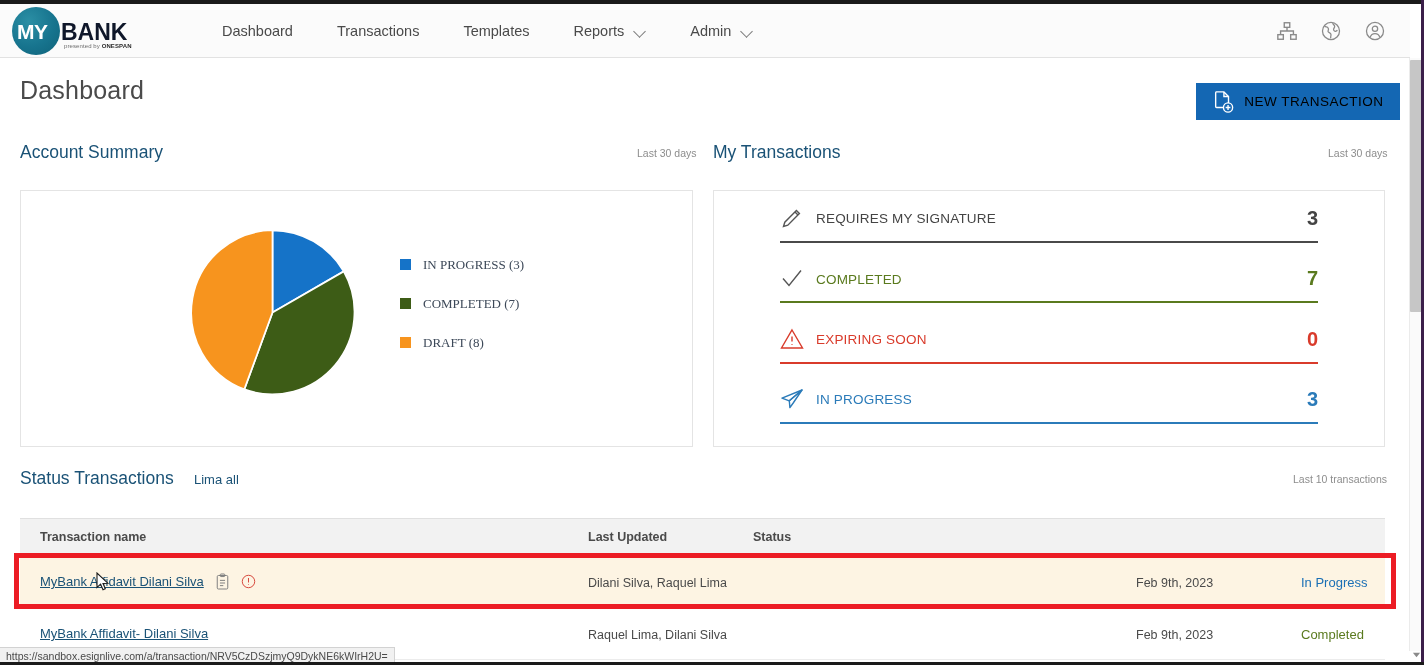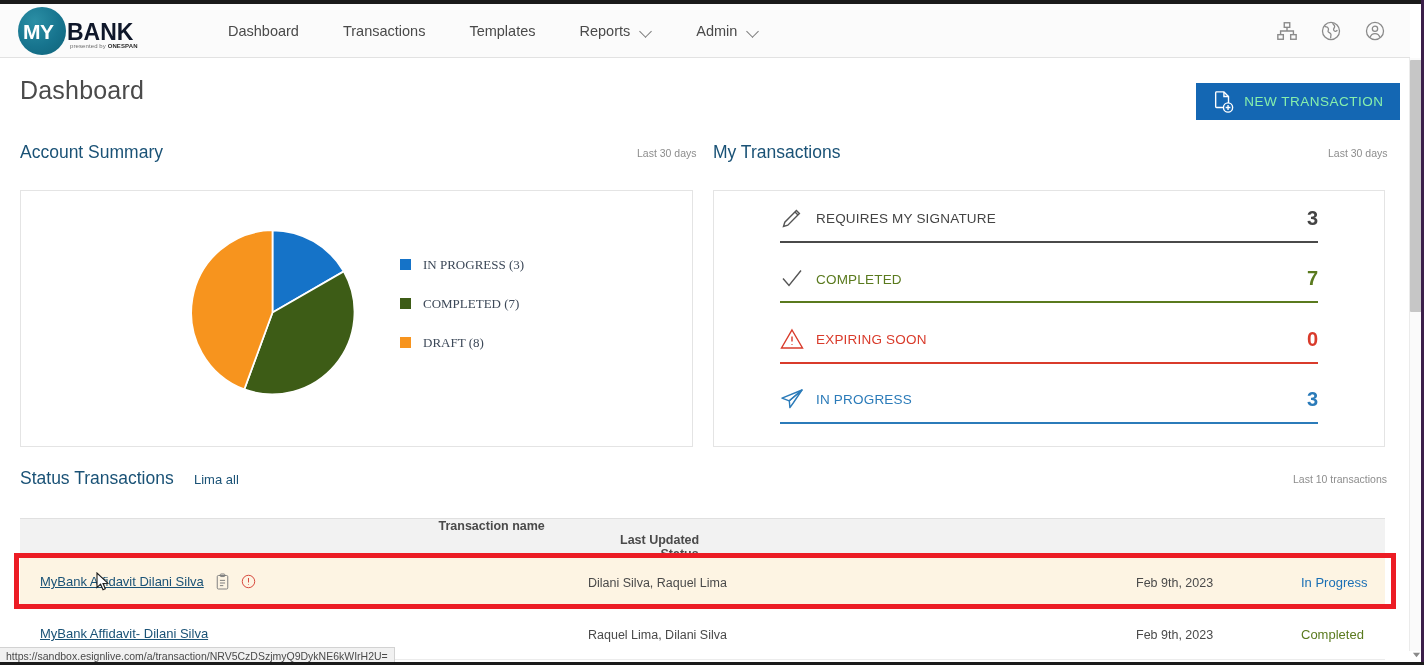--- a/index.html
+++ b/index.html
@@ -12,21 +12,21 @@
 
   
   .chrome-top { position:absolute; top:0; left:0; width:1424px; height:4px; background:#1a1a1a; }
 
   
   .navbar {
     position:absolute; top:4px; left:0; width:1410px; height:54px;
     background:#fbfbfb; border-bottom:1px solid #e2e2e2;
     display:flex; align-items:center;
   }
-  .logo-wrap { position:relative; width:150px; height:54px; margin-left:18px; flex:0 0 auto; }
+  .logo-wrap { position:relative; width:150px; height:54px; margin-left:12px; flex:0 0 auto; }
   .logo-circle {
     position:absolute; left:0; top:3px; width:48px; height:48px; border-radius:50%;
     background: radial-gradient(circle at 35% 30%, #2b8fa5 0%, #17748e 55%, #0f6279 100%);
   }
   .logo-my {
     position:absolute; left:5px; top:16px; font-size:21px; font-weight:bold;
     color:#ffffff; letter-spacing:-0.5px; z-index:3;
   }
   .logo-bank {
     position:absolute; left:49px; top:15px; font-size:23px; font-weight:bold;
@@ -52,21 +52,21 @@
   .nav-right { margin-left:auto; display:flex; align-items:center; gap:22px; margin-right:24px; }
   .nav-icon { width:22px; height:22px; color:#8a8a8a; cursor:pointer; }
 
   
   .page-title {
     position:absolute; top:76px; left:20px;
     font-size:25px; color:#4a4a4a; font-weight:400; letter-spacing:0.2px;
   }
   .btn-new {
     position:absolute; top:83px; left:1196px; width:204px; height:37px;
-    background:#1467b3; color:#86efac; border:none; cursor:pointer;
+    background:#1467b3; color:#000000; border:none; cursor:pointer;
     display:flex; align-items:center; justify-content:center; gap:10px;
     font-size:13.5px; letter-spacing:0.5px; font-family:"Liberation Sans", sans-serif;
   }
 
   
   .sec-head { position:absolute; font-size:17.5px; color:#1a5276; font-weight:400; }
   .sec-note { position:absolute; font-size:10.5px; color:#8d8d8d; }
 
   
   .card { position:absolute; background:#fff; border:1px solid #e4e4e4; }
@@ -81,21 +81,21 @@
   .mt-label {
     position:absolute; font-size:13.5px; letter-spacing:0.2px; white-space:nowrap;
   }
   .mt-count { position:absolute; font-size:20px; font-weight:bold; text-align:right; width:40px; }
   .mt-rule { position:absolute; left:780px; width:538px; height:2px; }
 
   
   .tbl { position:absolute; left:20px; top:518px; width:1365px; }
   .tbl-head {
     display:flex; height:38px; align-items:center;
-    background:#f2f2f2; border-top:1px solid #e0e0e0; border-bottom:1px solid #e0e0e0;flex-direction:column;
+    background:#f2f2f2; border-top:1px solid #e0e0e0; border-bottom:1px solid #e0e0e0;
   }
   .th { font-size:12.5px; color:#4a4a4a; font-weight:bold; }
   .tr { display:flex; align-items:center; height:52px; border-bottom:1px solid #ececec; }
   .tr.hl { background:#fdf4e3; }
   .c-name  { width:568px; padding-left:20px; display:flex; align-items:center; gap:11px; }
   .c-recip { width:548px; }
   .c-date  { width:165px; }
   .c-stat  { width:84px; }
   .tlink {
     font-size:13px; color:#1a5276; text-decoration:underline; cursor:pointer; white-space:nowrap;

